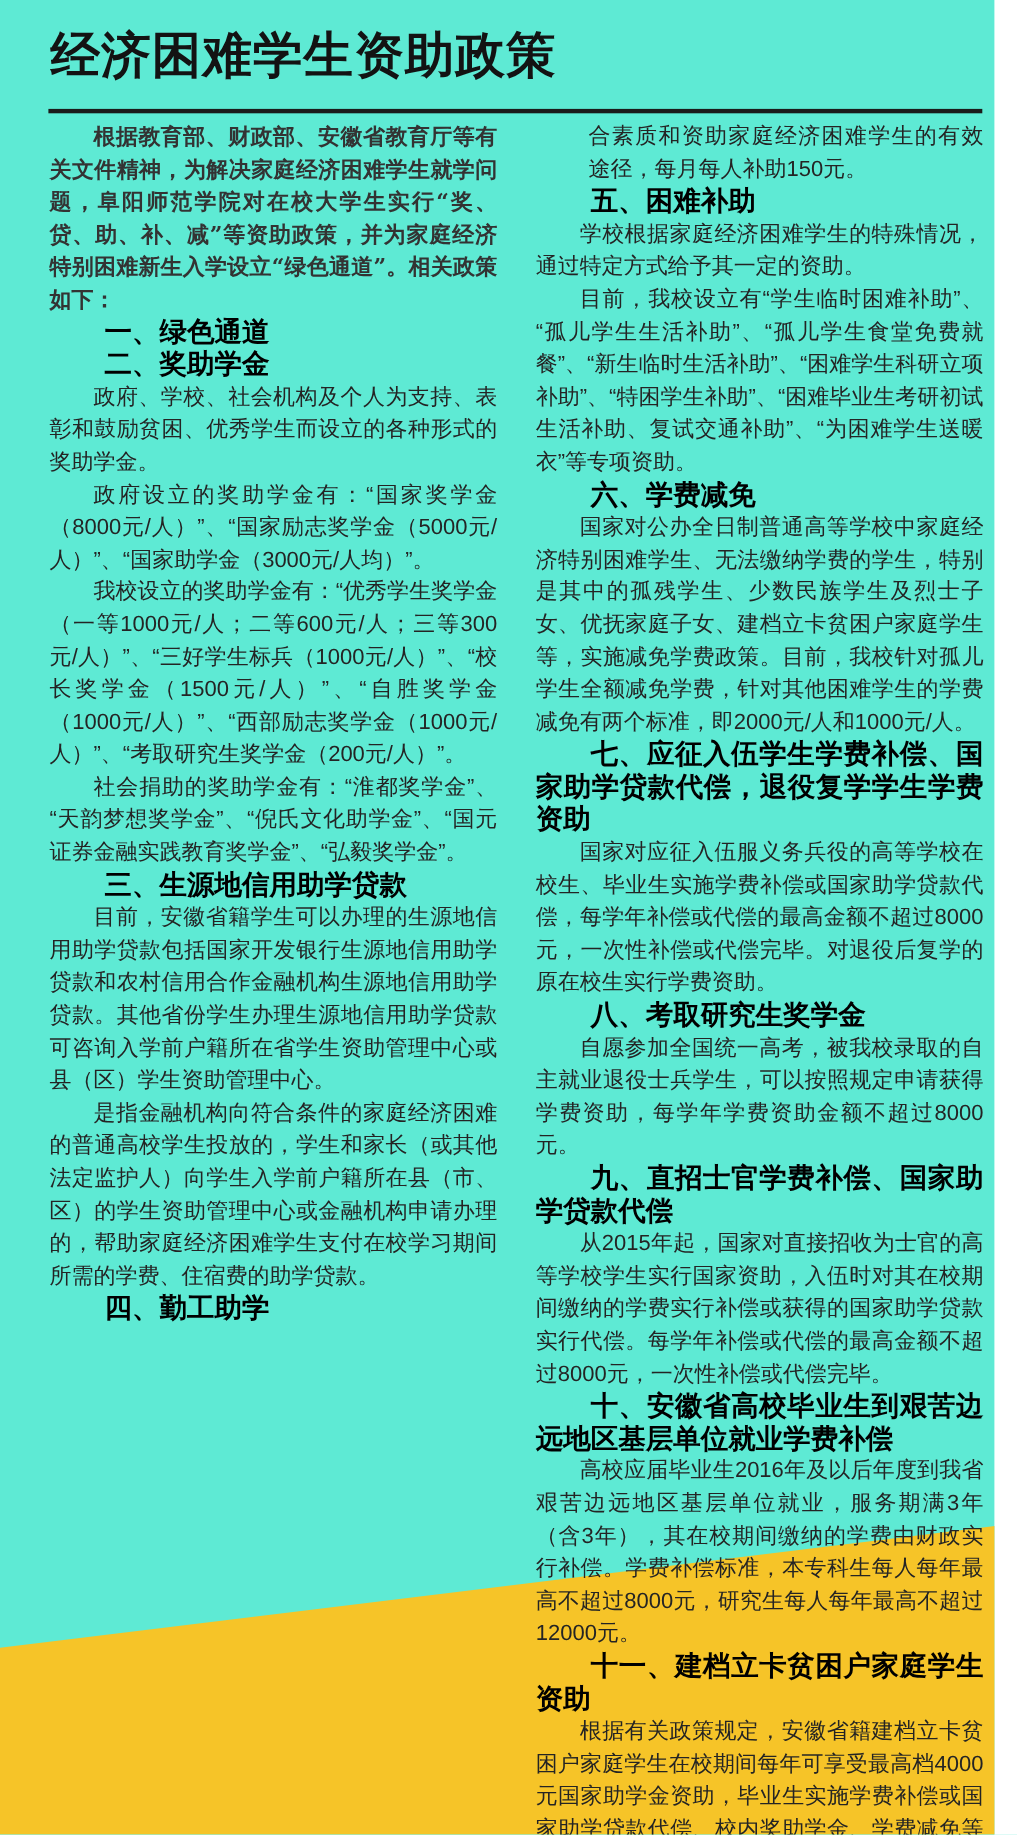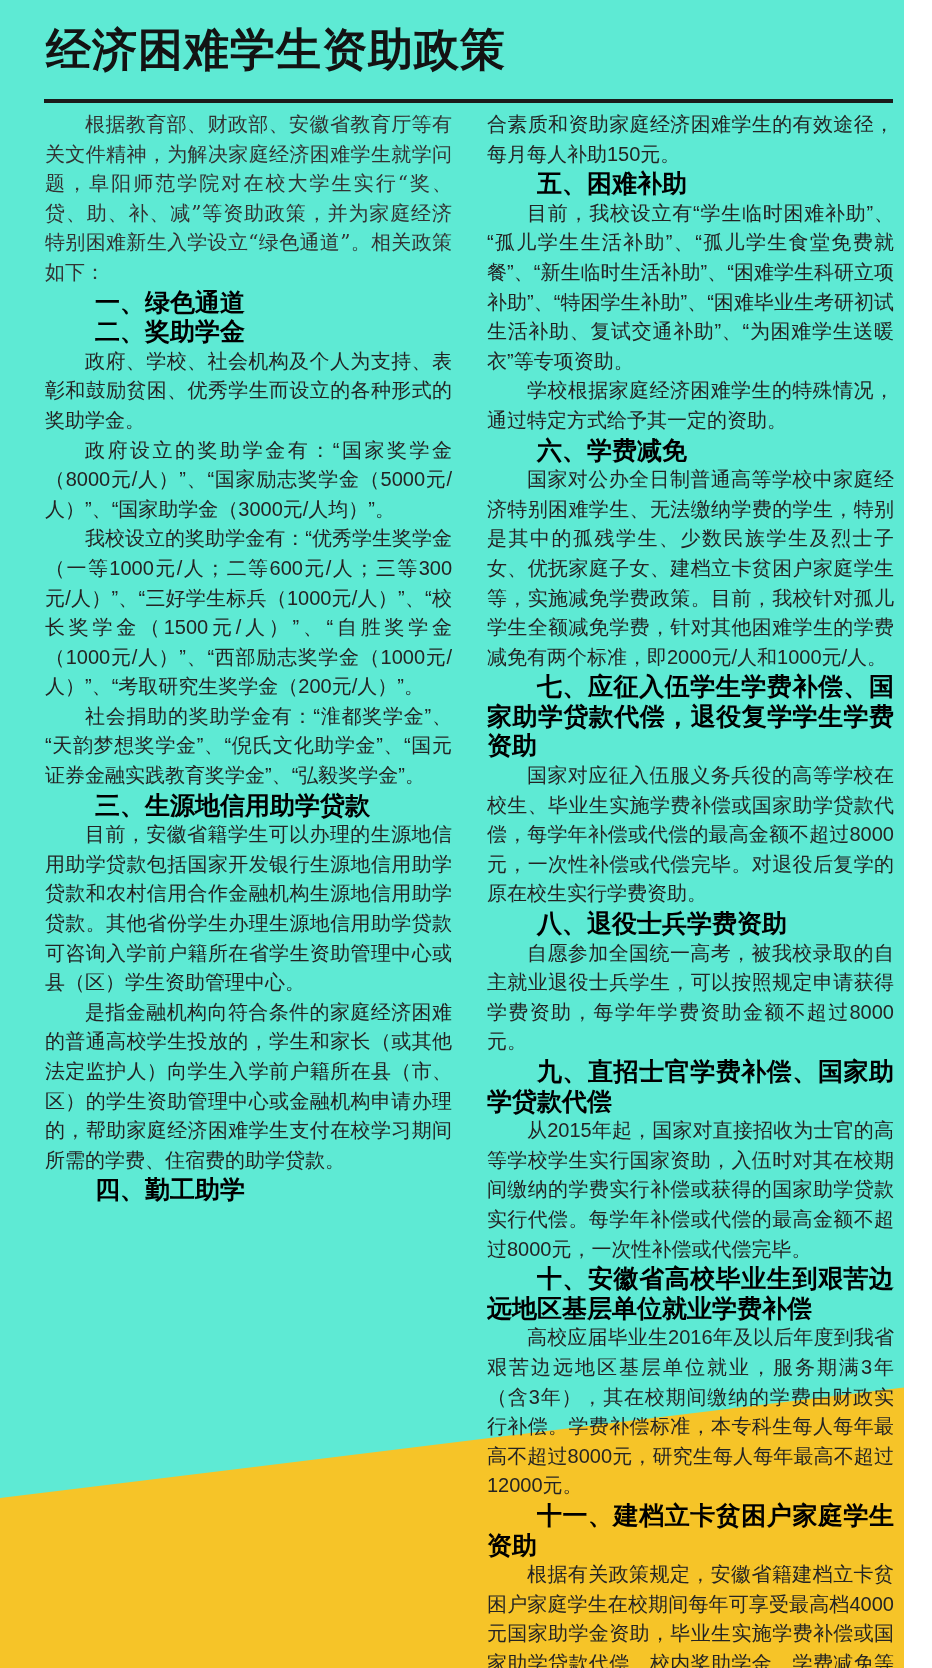--- a/index.html
+++ b/index.html
@@ -56,33 +56,34 @@
   }
   .col {
     flex: 0 0 407px;
     width: 407px;
     font-size: 20px;
     line-height: 29.6px;
     text-align: justify;
     color: #242424;
   }
   .col p { margin: 0; text-indent: 2em; }
-  .col p.noindent { text-indent: 0; }
+  .col p.noindent { text-indent: 0; margin-left: 48px; }
   .col h2 {
     margin: 0;
     font-size: 25px;
     line-height: 29.6px;
     font-weight: 700;
     color: #000;
     text-indent: 2em;
     text-align: justify;
   }
   .kai {
     font-family: "DejaVu Serif", "Liberation Serif", serif;
     color: #333;
+    font-weight: bold;
   }
   .footer-line { letter-spacing: 0.2px; }
 </style>
 </head>
 <body>
 
 <div class="page">
 
   <div class="yellow-band"></div>
 
@@ -108,30 +109,30 @@
       <p>目前，安徽省籍学生可以办理的生源地信用助学贷款包括国家开发银行生源地信用助学贷款和农村信用合作金融机构生源地信用助学贷款。其他省份学生办理生源地信用助学贷款可咨询入学前户籍所在省学生资助管理中心或县（区）学生资助管理中心。</p>
       <p>是指金融机构向符合条件的家庭经济困难的普通高校学生投放的，学生和家长（或其他法定监护人）向学生入学前户籍所在县（市、区）的学生资助管理中心或金融机构申请办理的，帮助家庭经济困难学生支付在校学习期间所需的学费、住宿费的助学贷款。</p>
 
       <h2>四、勤工助学</h2>
     </div>
 
     <div class="col">
       <p class="noindent">合素质和资助家庭经济困难学生的有效途径，每月每人补助150元。</p>
 
       <h2>五、困难补助</h2>
+      <p>学校根据家庭经济困难学生的特殊情况，通过特定方式给予其一定的资助。</p>
       <p>目前，我校设立有“学生临时困难补助”、“孤儿学生生活补助”、“孤儿学生食堂免费就餐”、“新生临时生活补助”、“困难学生科研立项补助”、“特困学生补助”、“困难毕业生考研初试生活补助、复试交通补助”、“为困难学生送暖衣”等专项资助。</p>
-      <p>学校根据家庭经济困难学生的特殊情况，通过特定方式给予其一定的资助。</p>
 
       <h2>六、学费减免</h2>
       <p>国家对公办全日制普通高等学校中家庭经济特别困难学生、无法缴纳学费的学生，特别是其中的孤残学生、少数民族学生及烈士子女、优抚家庭子女、建档立卡贫困户家庭学生等，实施减免学费政策。目前，我校针对孤儿学生全额减免学费，针对其他困难学生的学费减免有两个标准，即2000元/人和1000元/人。</p>
 
       <h2>七、应征入伍学生学费补偿、国家助学贷款代偿，退役复学学生学费资助</h2>
       <p>国家对应征入伍服义务兵役的高等学校在校生、毕业生实施学费补偿或国家助学贷款代偿，每学年补偿或代偿的最高金额不超过8000元，一次性补偿或代偿完毕。对退役后复学的原在校生实行学费资助。</p>
 
-      <h2>八、退役士兵学费资助</h2>
+      <h2>八、考取研究生奖学金</h2>
       <p>自愿参加全国统一高考，被我校录取的自主就业退役士兵学生，可以按照规定申请获得学费资助，每学年学费资助金额不超过8000元。</p>
 
       <h2>九、直招士官学费补偿、国家助学贷款代偿</h2>
       <p>从2015年起，国家对直接招收为士官的高等学校学生实行国家资助，入伍时对其在校期间缴纳的学费实行补偿或获得的国家助学贷款实行代偿。每学年补偿或代偿的最高金额不超过8000元，一次性补偿或代偿完毕。</p>
 
       <h2>十、安徽省高校毕业生到艰苦边远地区基层单位就业学费补偿</h2>
       <p>高校应届毕业生2016年及以后年度到我省艰苦边远地区基层单位就业，服务期满3年（含3年），其在校期间缴纳的学费由财政实行补偿。学费补偿标准，本专科生每人每年最高不超过8000元，研究生每人每年最高不超过12000元。</p>
 
       <h2>十一、建档立卡贫困户家庭学生资助</h2>
       <p>根据有关政策规定，安徽省籍建档立卡贫困户家庭学生在校期间每年可享受最高档4000元国家助学金资助，毕业生实施学费补偿或国家助学贷款代偿、校内奖助学金、学费减免等校内资助或者社会资助。</p>

